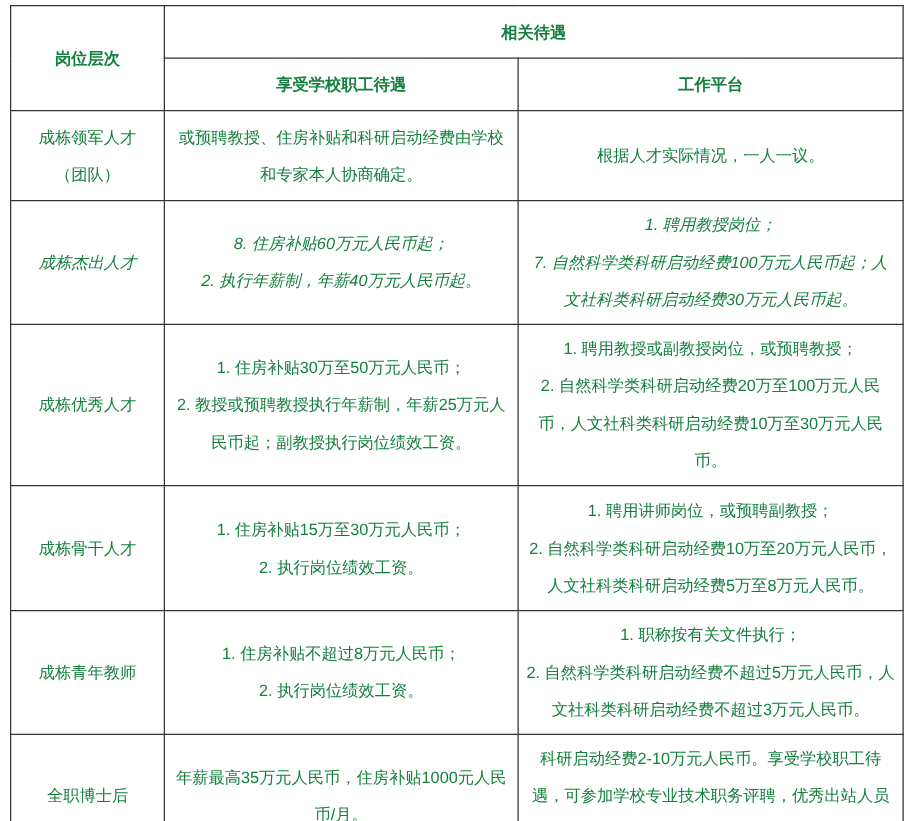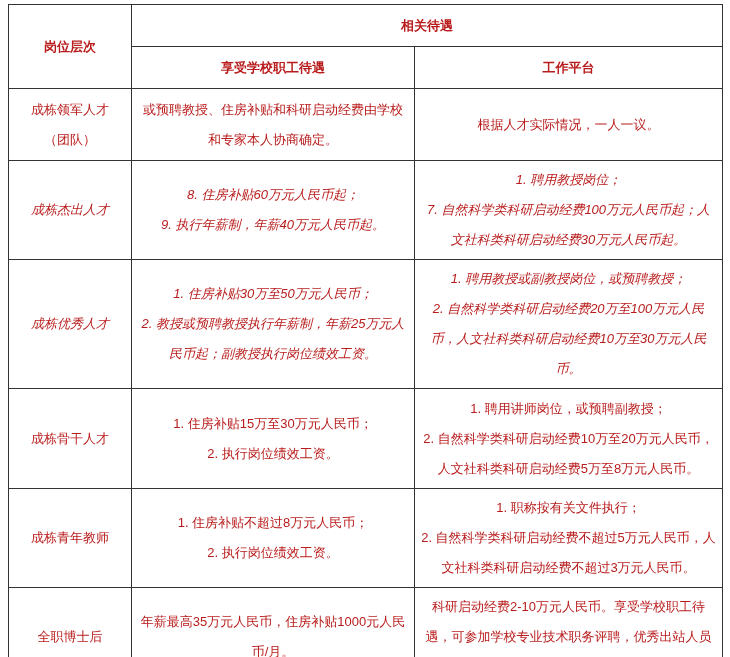--- a/index.html
+++ b/index.html
@@ -19,38 +19,38 @@
   table.treatment {
     border-collapse: collapse;
     table-layout: fixed;
     width: 714px;
     margin: 4px 0 0 8px;
     background: #ffffff;
   }
   table.treatment th,
   table.treatment td {
     border: 1px solid #333333;
-    color: #b91c1c;
+    color: #15803d;
     font-size: 13px;
     text-align: center;
     vertical-align: middle;
     padding: 4px 6px;
     box-sizing: border-box;
     line-height: 30px;
     word-break: break-all;
   }
   table.treatment th {
     font-weight: bold;
     line-height: 20px;
   }
   tr.hr1 th { height: 42px; }
   tr.hr2 th { height: 42px; }
   tr.r0 td { height: 72px; margin-left: 27px; }
   tr.r1 td { height: 87px; font-style: italic; }
-  tr.r2 td { height: 109px; font-style: italic; }
+  tr.r2 td { height: 109px; }
   tr.r3 td { height: 100px; }
   tr.r4 td { height: 89px; }
   tr.r5 td { height: 95px; }
   .cell-line { line-height: 30px; }
 </style>
 </head>
 <body>
 
 <div class="page">
   <table class="treatment">
@@ -81,21 +81,21 @@
         <td>
           <div class="cell-line">根据人才实际情况，一人一议。</div>
         </td>
       </tr>
       <tr class="r1">
         <td>
           <div class="cell-line">成栋杰出人才</div>
         </td>
         <td>
           <div class="cell-line">8. 住房补贴60万元人民币起；</div>
-          <div class="cell-line">9. 执行年薪制，年薪40万元人民币起。</div>
+          <div class="cell-line">2. 执行年薪制，年薪40万元人民币起。</div>
         </td>
         <td>
           <div class="cell-line">1. 聘用教授岗位；</div>
           <div class="cell-line">7. 自然科学类科研启动经费100万元人民币起；人文社科类科研启动经费30万元人民币起。</div>
         </td>
       </tr>
       <tr class="r2">
         <td>
           <div class="cell-line">成栋优秀人才</div>
         </td>

